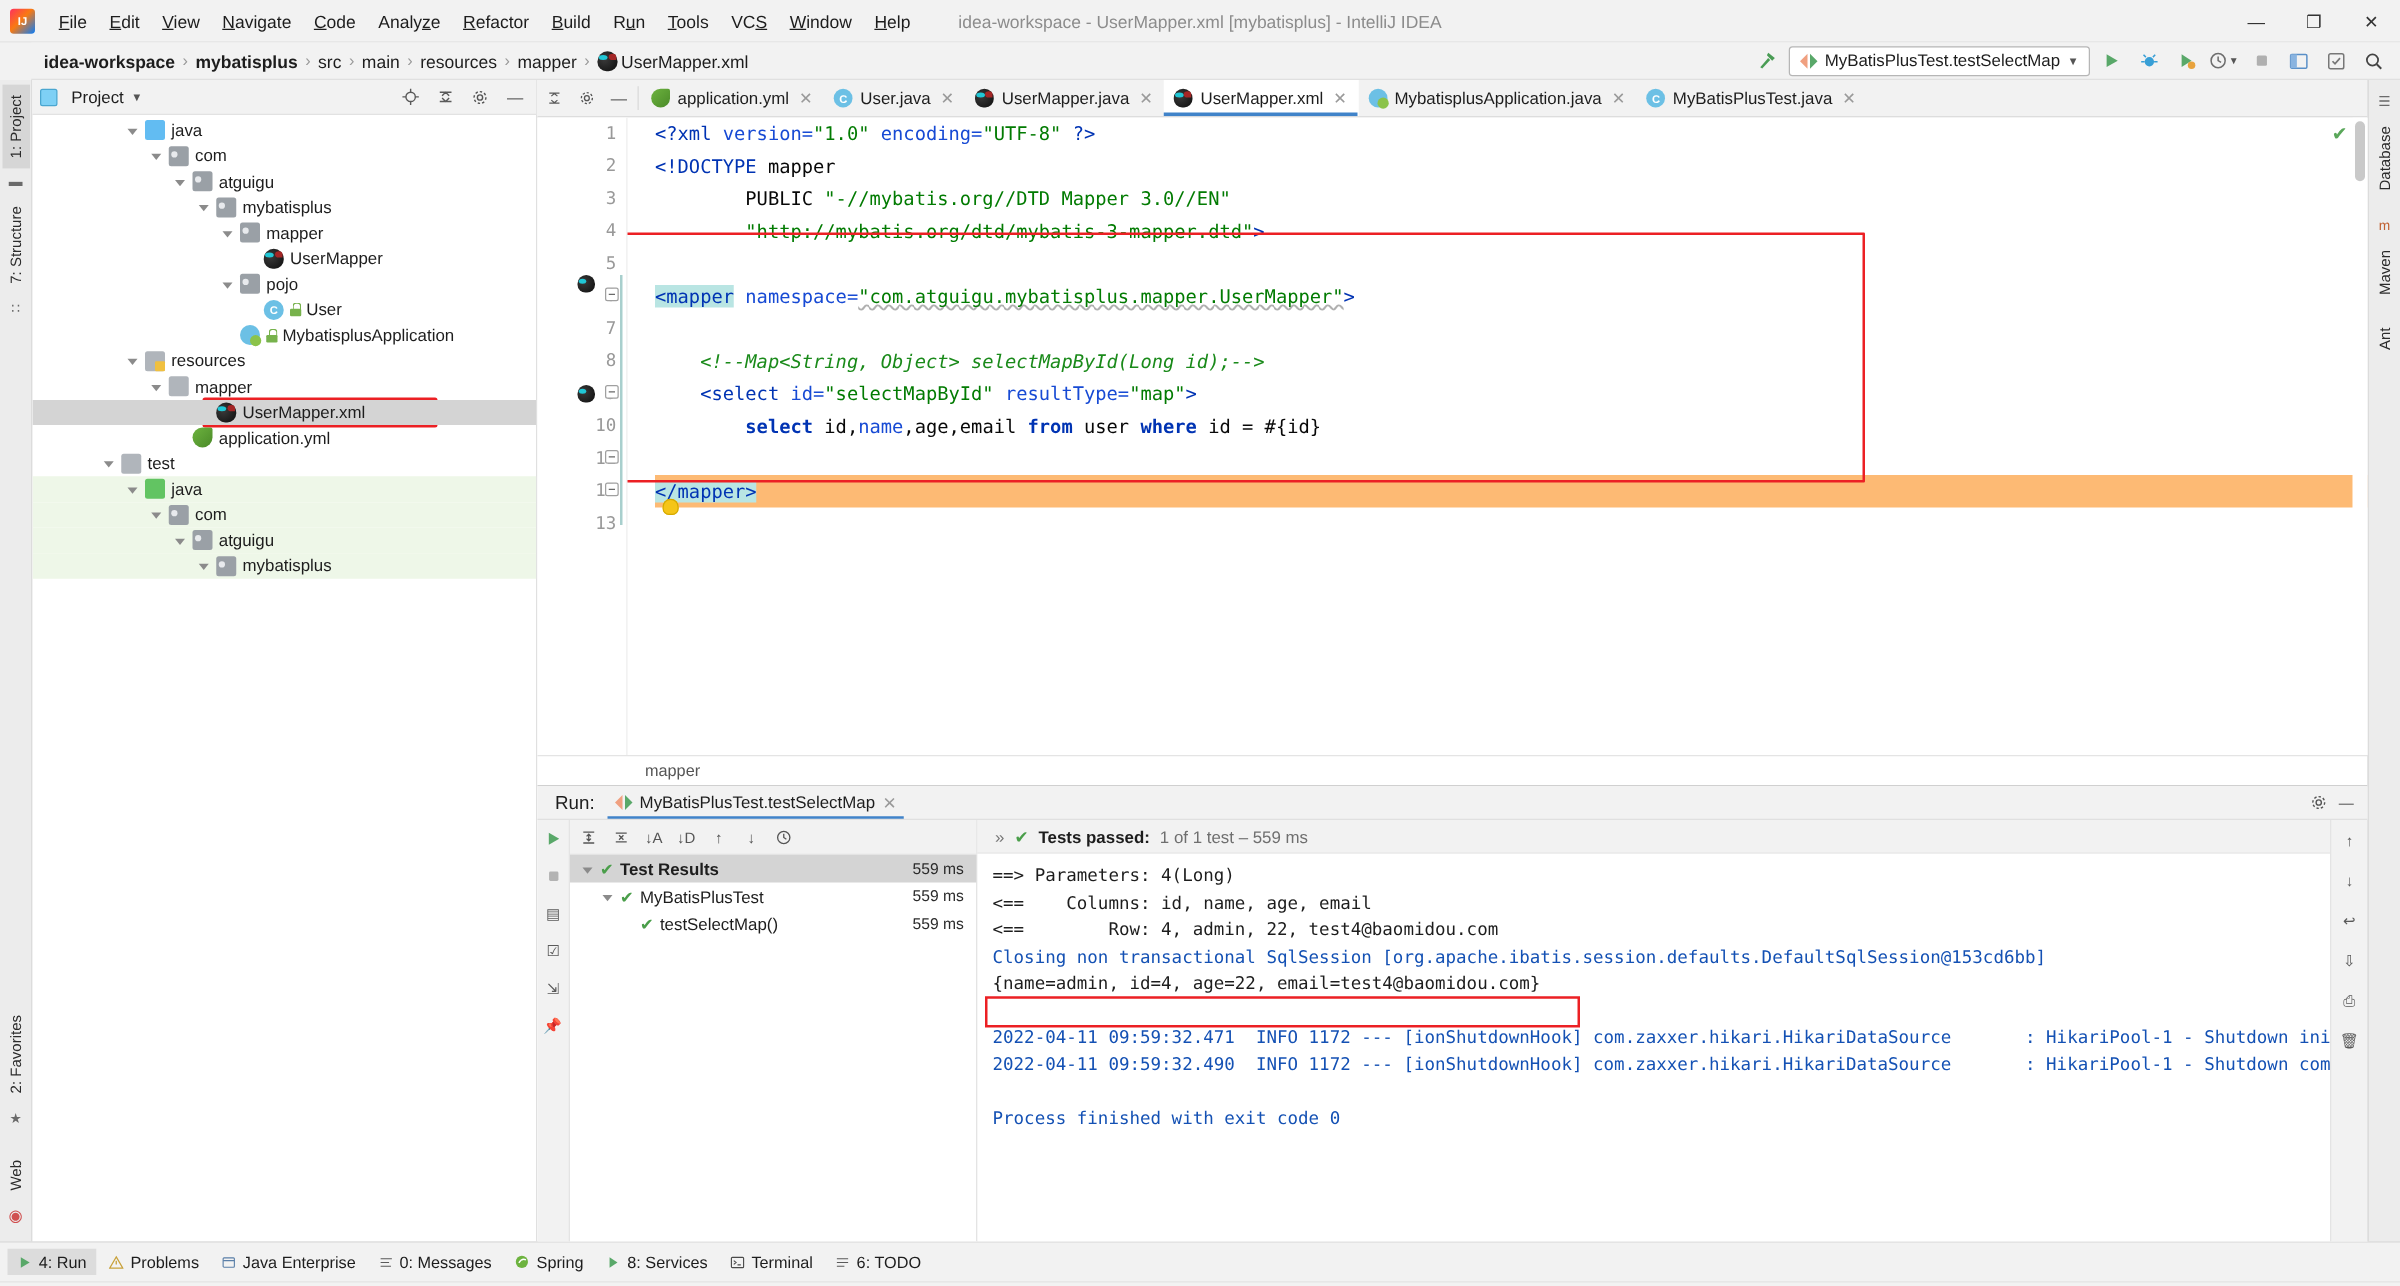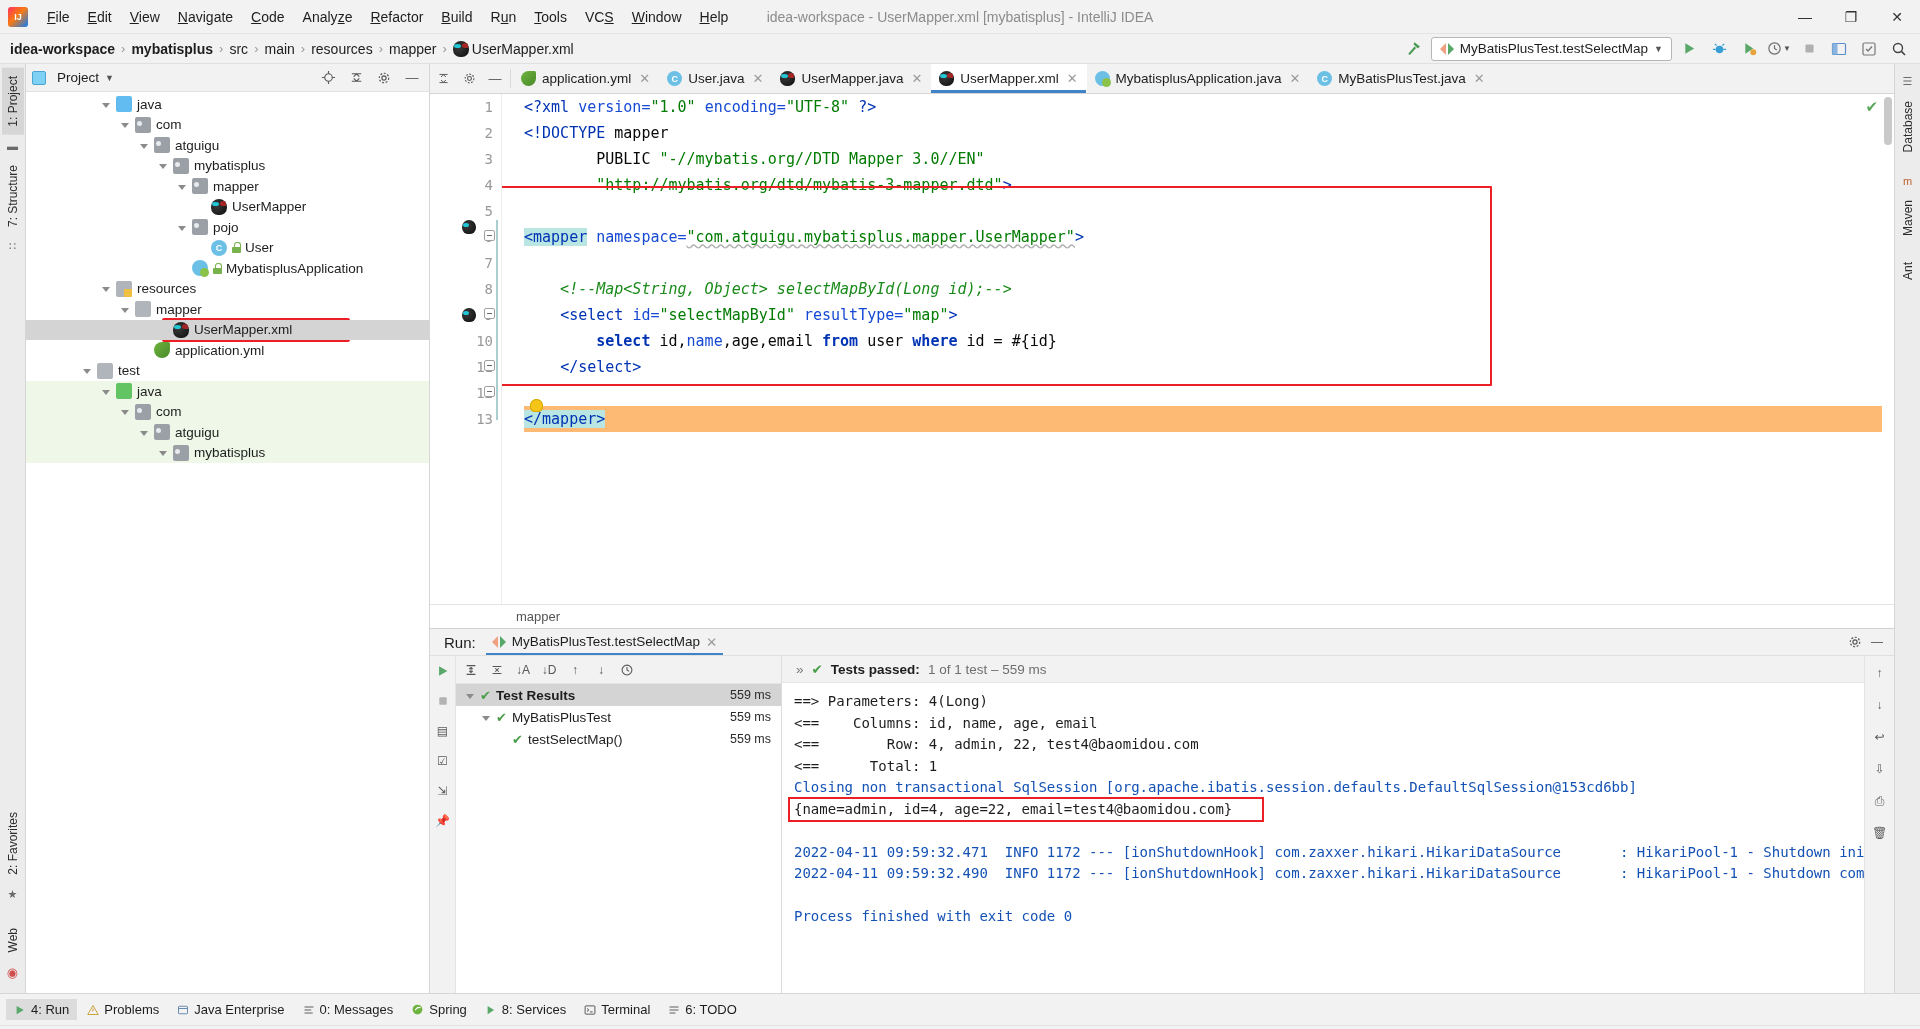--- a/index.html
+++ b/index.html
@@ -37,21 +37,21 @@
   }
   #win-buttons { margin-left: auto; display: flex; height: 100%; }
   .win-btn {
     width: 46px; display: flex; align-items: center; justify-content: center;
     color: #333; font-size: 14px;
   }
 
   
   #navbar {
     height: 30px; background: #f2f2f2; display: flex; align-items: center;
-    padding-left: 10px; border-bottom: 1px solid #e0e0e0; position: relative;
+    padding-left: 10px; border-bottom: 1px solid #e0e0e0; position: relative; margin-left: 25px;
   }
   .crumb { font-size: 14px; color: #1d1d1d; white-space: nowrap; }
   .crumb.bold { font-weight: bold; }
   .crumb-sep { color: #9a9a9a; margin: 0 6px; font-size: 13px; }
   #navbar-right { margin-left: auto; display: flex; align-items: center; gap: 4px; padding-right: 8px; }
   #run-config {
     display: flex; align-items: center; gap: 6px; height: 24px;
     border: 1px solid #b6b6b6; border-radius: 3px; background: #fff;
     padding: 0 8px; font-size: 13.5px; white-space: nowrap;
   }
@@ -668,21 +668,20 @@
             <div class="cline"><span class="k-tag">&lt;?xml </span><span class="k-attr">version=</span><span class="k-str">"1.0"</span><span class="k-plain"> </span><span class="k-attr">encoding=</span><span class="k-str">"UTF-8"</span><span class="k-tag"> ?&gt;</span></div>
             <div class="cline"><span class="k-tag">&lt;!DOCTYPE </span><span class="k-txt">mapper</span></div>
             <div class="cline"><span class="k-txt">        PUBLIC </span><span class="k-str">"-//mybatis.org//DTD Mapper 3.0//EN"</span></div>
             <div class="cline"><span class="k-plain">        </span><span class="k-str">"http://mybatis.org/dtd/mybatis-3-mapper.dtd"</span><span class="k-tag">&gt;</span></div>
             <div class="cline">&nbsp;</div>
             <div class="cline"><span class="k-tag k-sel">&lt;mapper</span><span class="k-plain"> </span><span class="k-attr">namespace=</span><span class="k-str squiggle">"com.atguigu.mybatisplus.mapper.UserMapper"</span><span class="k-tag">&gt;</span></div>
             <div class="cline">&nbsp;</div>
             <div class="cline"><span class="k-com">    &lt;!--Map&lt;String, Object&gt; selectMapById(Long id);--&gt;</span></div>
             <div class="cline"><span class="k-plain">    </span><span class="k-tag">&lt;select </span><span class="k-attr">id=</span><span class="k-str">"selectMapById"</span><span class="k-plain"> </span><span class="k-attr">resultType=</span><span class="k-str">"map"</span><span class="k-tag">&gt;</span></div>
             <div class="cline"><span class="k-plain">        </span><span class="k-kw">select</span><span class="k-txt"> id,</span><span class="k-attr">name</span><span class="k-txt">,age,email </span><span class="k-kw">from</span><span class="k-txt"> user </span><span class="k-kw">where</span><span class="k-txt"> id = #{id}</span></div>
-            <div class="cline"><span class="k-plain">    </span><span class="k-tag">&lt;/select&gt;</span></div>
             <div class="cline">&nbsp;</div>
             <div class="cline current"><span class="k-tag k-sel">&lt;/mapper&gt;</span></div>
           </div>
         <div id="redbox-code" style="left: -42px; top: 92px; width: 1032px; height: 200px;"></div>
       <div class="bulb" style="left: 28px; top: 305px;"></div>
         </div>
       <div id="editor-scroll">
         <div class="thumb" style="top:3px;height:48px;"></div>
       </div>
     <div style="position: absolute; right: 16px; top: 4px; color: rgb(90, 167, 90); font-size: 15px;">✔</div>
@@ -782,21 +781,20 @@
             <span style="color:#777;">»</span>
             <span style="color:#4a9e4a;">✔</span>
             <span style="font-weight:bold;">Tests passed:</span>
             <span style="color:#6f6f6f;">1 of 1 test – 559 ms</span>
           </div>
           <div id="console">
             <div id="console-lines">
                 <div class="conline">==&gt; Parameters: 4(Long)</div>
                 <div class="conline">&lt;==    Columns: id, name, age, email</div>
                 <div class="conline">&lt;==        Row: 4, admin, 22, test4@baomidou.com</div>
-                <div class="conline">&lt;==      Total: 1</div>
                 <div class="conline blue">Closing non transactional SqlSession [org.apache.ibatis.session.defaults.DefaultSqlSession@153cd6bb]</div>
                 <div class="conline">{name=admin, id=4, age=22, email=test4@baomidou.com}</div>
                 <div class="conline">&nbsp;</div>
                 <div class="conline blue">2022-04-11 09:59:32.471  INFO 1172 --- [ionShutdownHook] com.zaxxer.hikari.HikariDataSource       : HikariPool-1 - Shutdown initiated...</div>
                 <div class="conline blue">2022-04-11 09:59:32.490  INFO 1172 --- [ionShutdownHook] com.zaxxer.hikari.HikariDataSource       : HikariPool-1 - Shutdown completed.</div>
                 <div class="conline">&nbsp;</div>
                 <div class="conline blue">Process finished with exit code 0</div>
               </div>
             <div id="redbox-console" style="left: 6px; top: 113.5px; width: 476px; height: 25px;"></div>
           </div>

